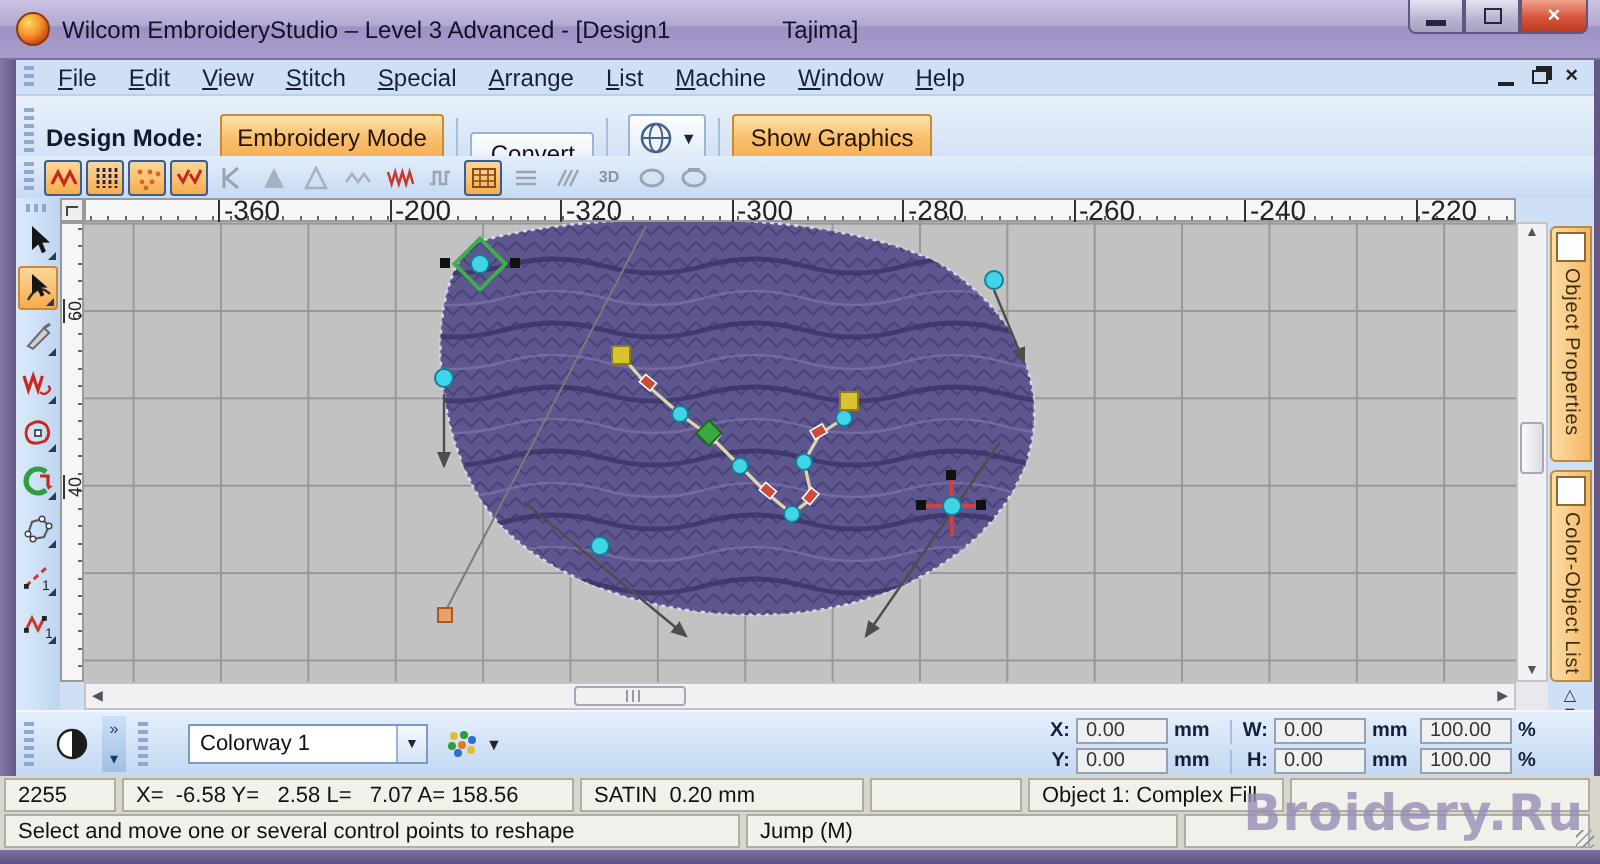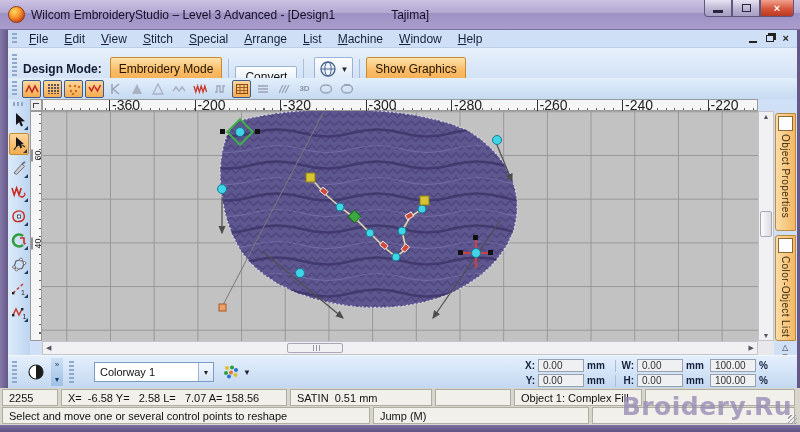--- a/index.html
+++ b/index.html
@@ -532,21 +532,21 @@
         <span class="xfin">100.00</span>
         <span class="xfu">%</span>
       </div>
     </div>
   </div>
 
   <div class="statusbar">
     <div class="srow">
       <span class="scell" style="width:56px">2255</span>
       <span class="scell" style="width:226px">X=  -6.58 Y=   2.58 L=   7.07 A= 158.56</span>
-      <span class="scell" style="width:142px">SATIN  0.51 mm</span>
+      <span class="scell" style="width:142px">SATIN  0.20 mm</span>
       <span class="scell" style="width:76px"></span>
       <span class="scell" style="width:128px">Object 1: Complex Fill</span>
       <span class="scell" style="flex:1"></span>
     </div>
     <div class="srow">
       <span class="scell" style="width:368px">Select and move one or several control points to reshape</span>
       <span class="scell" style="width:216px">Jump (M)</span>
       <span class="scell" style="flex:1"></span>
     </div>
   </div>

